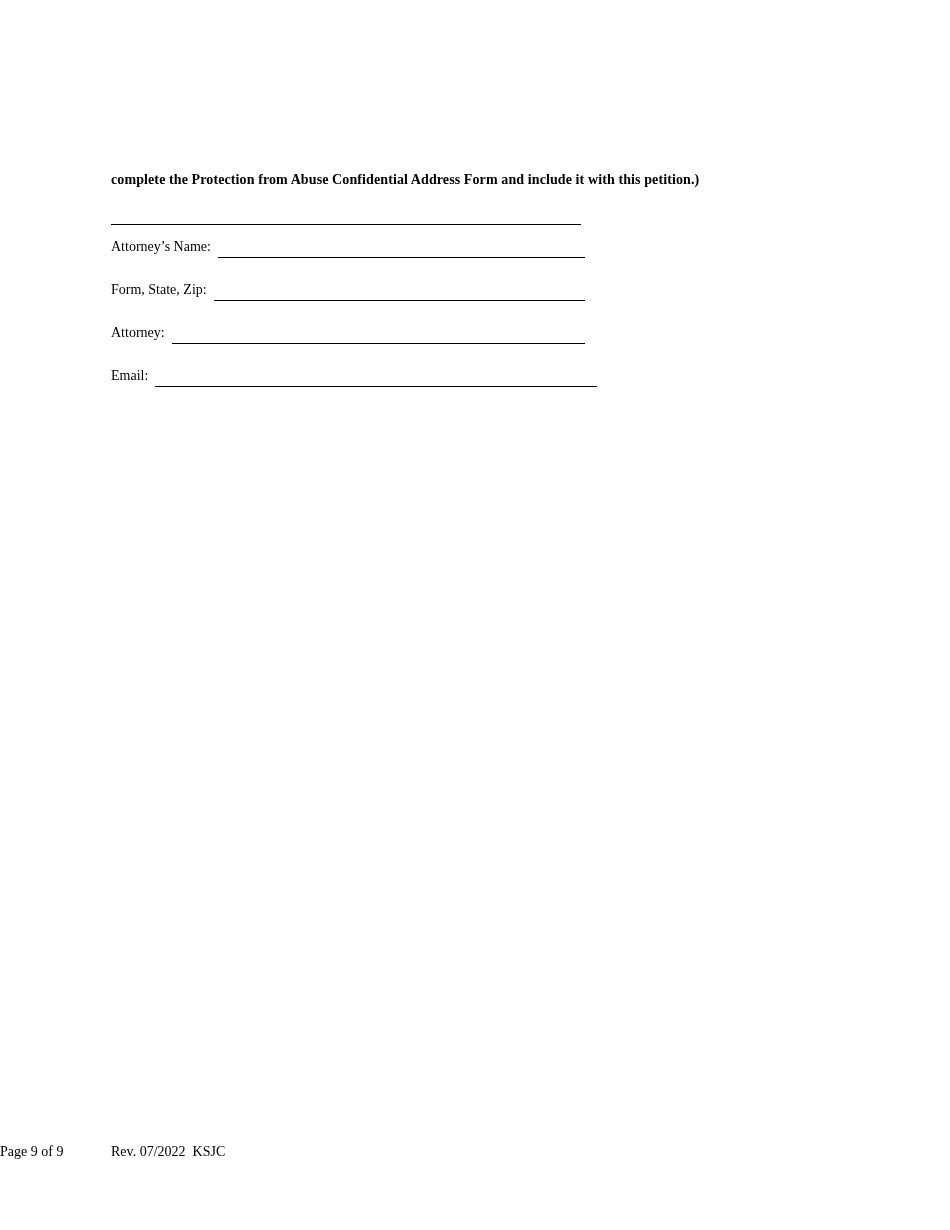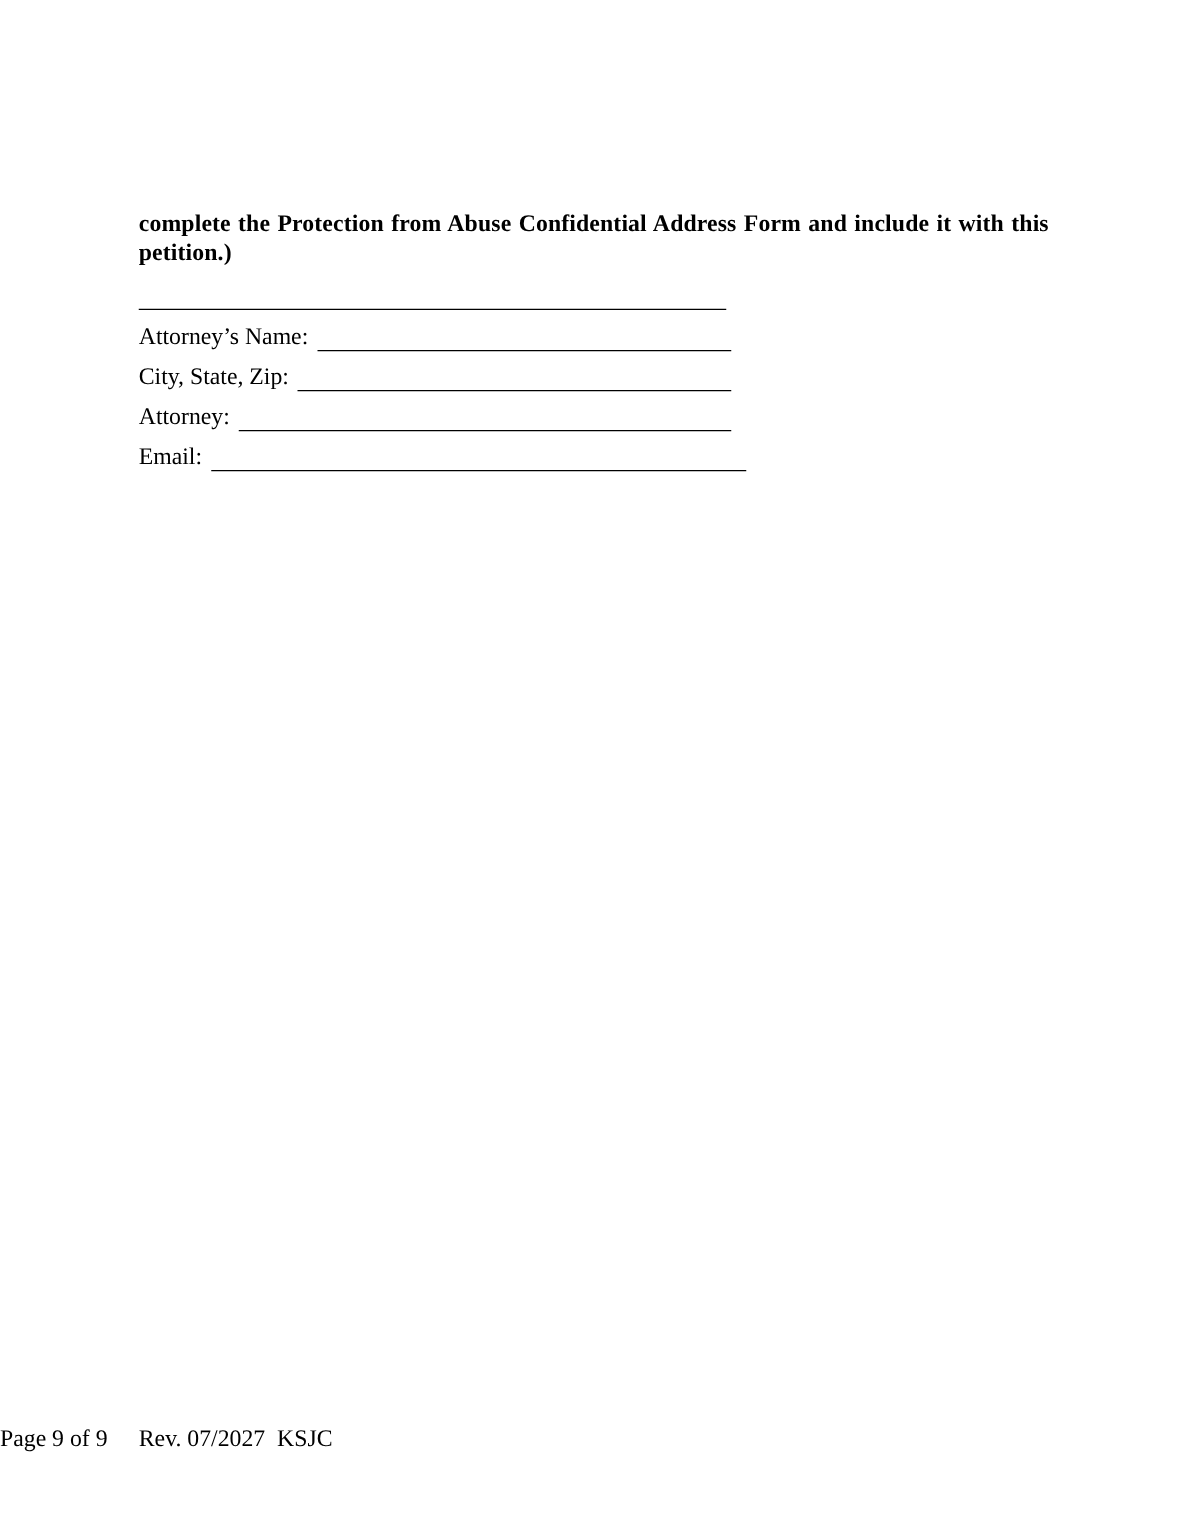--- a/index.html
+++ b/index.html
@@ -7,21 +7,21 @@
     padding: 0;
     background: #ffffff;
   }
   .page {
     position: relative;
     width: 950px;
     height: 1230px;
     background: #ffffff;
     color: #000000;
     font-family: "Liberation Serif", "DejaVu Serif", serif;
-    font-size: 19px;
+    font-size: 14px;
     overflow: hidden;
   }
   .content {
     position: absolute;
     left: 111px;
     top: 0;
     width: 728px;
   }
   .intro {
     margin: 168px 0 0 0;
@@ -40,21 +40,21 @@
     margin-top: 5px;
     line-height: 22px;
   }
   .fields {
     margin-top: 11px;
   }
   .field-row {
     display: flex;
     align-items: flex-end;
     height: 22px;
-    margin-bottom: 10px;
+    margin-bottom: 21px;
     width: 474px;
   }
   .field-row.wide {
     width: 486px;
   }
   .field-label {
     white-space: pre;
     line-height: 22px;
   }
   .field-blank {
@@ -95,34 +95,34 @@
     <div class="fields">
 
       <div class="field-row">
         <span class="field-label">Attorney’s Name:</span>
         <span class="field-blank"></span>
       </div>
 
 
 
       <div class="field-row">
-        <span class="field-label">City, State, Zip:</span>
+        <span class="field-label">Form, State, Zip:</span>
         <span class="field-blank"></span>
       </div>
 
       <div class="field-row">
         <span class="field-label">Attorney:</span>
         <span class="field-blank"></span>
       </div>
 
       <div class="field-row wide">
         <span class="field-label">Email:</span>
         <span class="field-blank"></span>
       </div>
 
     </div>
   </div>
 
   <div class="footer">
-    <span class="footer-rev">Rev. 07/2027  KSJC</span>
+    <span class="footer-rev">Rev. 07/2022  KSJC</span>
     <span class="footer-page">Page 9 of 9</span>
   </div>
 </div>
 
 </body></html>

